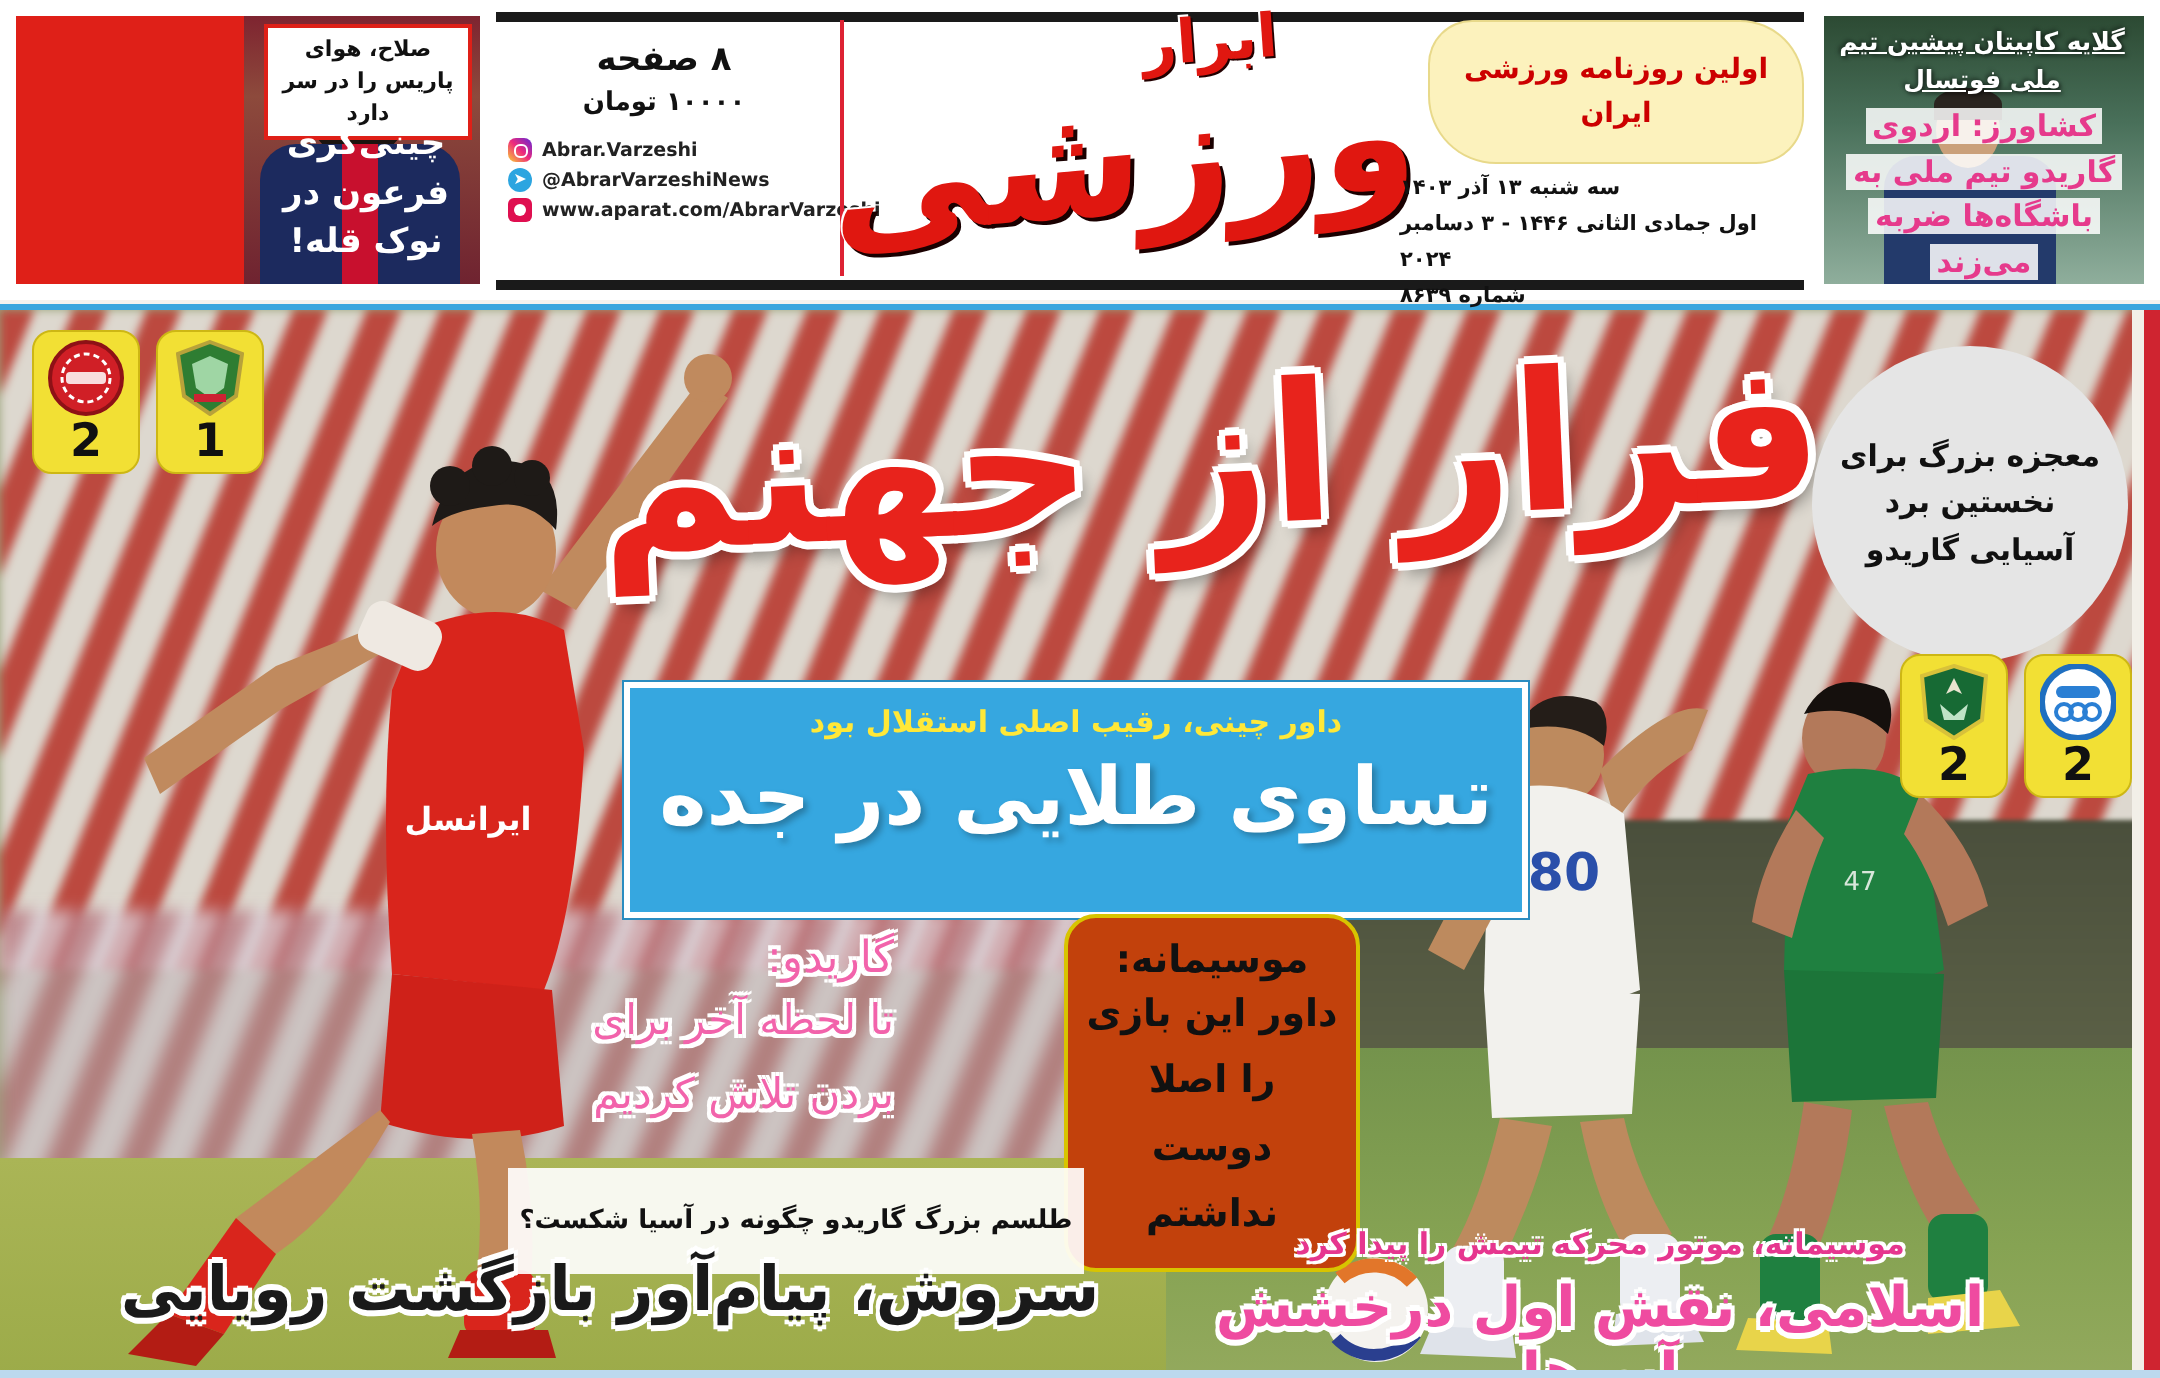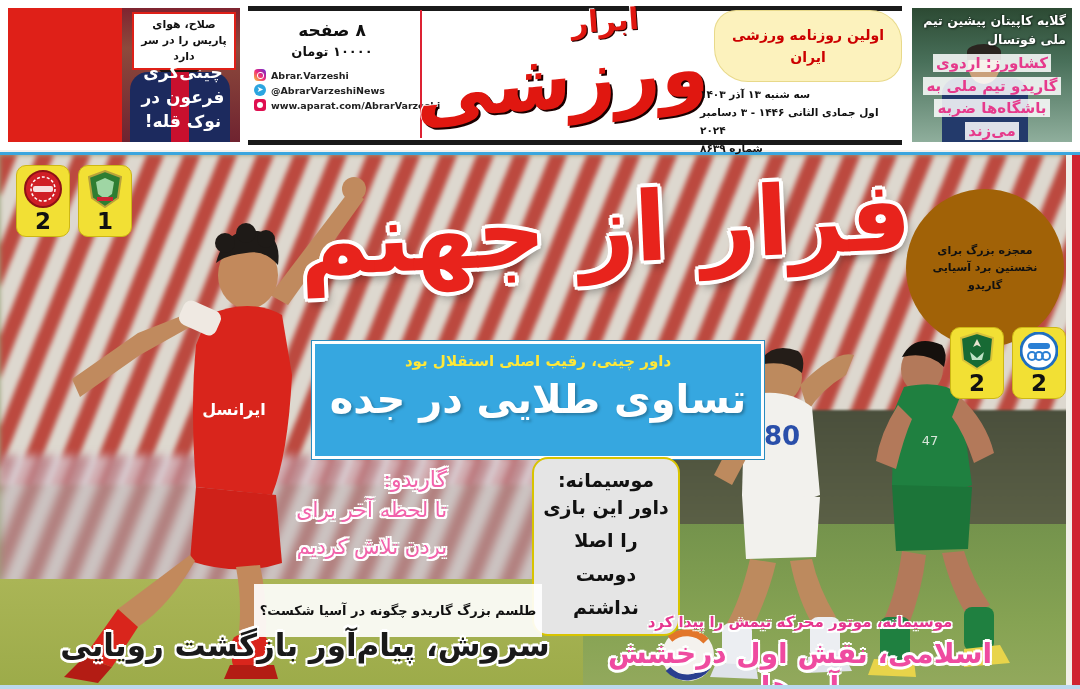--- a/index.html
+++ b/index.html
@@ -44,60 +44,60 @@
   
   .firstdaily { position:absolute; top:14px; left:718px; width:180px; height:64px; background:#fcf2bd; border-radius:18px 28px 20px 30px; box-shadow:0 0 0 3px #fcf2bd, 0 0 0 4px #e8d98a; display:flex; align-items:center; justify-content:center; text-align:center; color:#c00; font-size:14px; font-weight:bold; line-height:1.6; }
   .dates { position:absolute; top:86px; left:700px; width:205px; text-align:left; color:#111; }
   .dates .d { font-size:10.5px; font-weight:bold; line-height:1.7; }
 
   
   .futsal-panel { position:absolute; top:8px; left:912px; width:160px; height:134px; background:linear-gradient(180deg,#2c4a33 0%,#49705a 40%,#8fae9c 100%); overflow:hidden; }
   .futsal-man-shirt { position:absolute; left:30px; bottom:-6px; width:86px; height:70px; border-radius:16px 16px 0 0; background:#233a6b; }
   .futsal-man-head { position:absolute; left:56px; bottom:58px; width:32px; height:38px; border-radius:50%; background:#caa07a; }
   .futsal-man-hair { position:absolute; left:55px; bottom:82px; width:34px; height:16px; border-radius:50% 50% 0 0; background:#2a241f; }
-  .futsal-kicker { position:absolute; top:4px; right:6px; left:4px; color:#fff; font-weight:bold; font-size:12.5px; text-align:right; line-height:1.5; text-shadow:1px 1px 2px #00000099,-1px -1px 2px #00000066; }
+  .futsal-kicker { position:absolute; top:4px; right:6px; left:4px; color:#fff; font-weight:bold; font-size:12.5px; text-align:center; line-height:1.5; text-shadow:1px 1px 2px #00000099,-1px -1px 2px #00000066;text-decoration:underline; }
   .futsal-headline { position:absolute; top:44px; right:2px; left:2px; color:#e63a8c; font-weight:bold; font-size:15px; text-align:center; line-height:1.5; }
   .futsal-headline span { background:#ffffffd9; padding:0 3px; box-decoration-break:clone; -webkit-box-decoration-break:clone; }
 
   
   .main { position:absolute; top:152px; left:0; width:1080px; height:537px; overflow:hidden; background:#9aa37b; border-top:3px solid #3aa6de; }
   .stands { position:absolute; top:0; left:0; width:100%; height:330px; background:repeating-linear-gradient(112deg,#c23a35 0 16px,#e9e2de 16px 34px); filter:blur(2.5px); opacity:.85; }
   .stands-left-ext { position:absolute; top:300px; left:0; width:56%; height:160px; background:repeating-linear-gradient(112deg,#b8777f 0 16px,#d9ccd4 16px 34px); filter:blur(4px); opacity:.8; }
   .pitch-left { position:absolute; bottom:0; left:0; width:56%; height:110px; background:linear-gradient(180deg,#aab556 0%,#9cab49 100%); }
   .stands-right-dark { position:absolute; top:255px; right:0; width:46%; height:130px; background:linear-gradient(180deg,#4a4f3c,#5d6247); filter:blur(1px); }
   .pitch-right { position:absolute; bottom:0; right:0; width:46%; height:165px; background:linear-gradient(180deg,#74934c 0%,#86a353 60%,#93a95d 100%); }
   .right-red-strip { position:absolute; top:0; right:0; width:8px; height:100%; background:#cf2430; z-index:9; }
   .right-white-strip { position:absolute; top:0; right:8px; width:6px; height:100%; background:#f2efe8; z-index:9; }
 
   
   .main-headline { position:absolute; top:2px; left:255px; width:700px; text-align:center; font-size:96px; font-weight:bold; color:#e8231c; transform:rotate(-2.5deg); z-index:6; line-height:1.5;
     text-shadow:-3px -3px 0 #fff,3px -3px 0 #fff,-3px 3px 0 #fff,3px 3px 0 #fff,0 -4px 0 #fff,0 4px 0 #fff,-4px 0 0 #fff,4px 0 0 #fff, 4px 6px 8px #00000055; }
 
   
-  .circle-note { position:absolute; top:34px; right:16px; width:158px; height:158px; border-radius:50%; background:#a16207; display:flex; align-items:center; justify-content:center; text-align:center; font-size:11px; font-weight:bold; color:#111; line-height:1.55; padding:12px; z-index:7; }
+  .circle-note { position:absolute; top:18px; right:16px; width:158px; height:158px; border-radius:50%; background:#e5e5e5; display:flex; align-items:center; justify-content:center; text-align:center; font-size:15px; font-weight:bold; color:#111; line-height:1.55; padding:12px; z-index:7; }
 
   
   .badge { width:54px; height:72px; background:#f2e034; border-radius:10px; border:1px solid #cdb714; display:flex; flex-direction:column; align-items:center; justify-content:flex-start; padding-top:4px; z-index:8; }
   .badge .num { font-size:23px; font-weight:bold; color:#111; line-height:1; margin-top:2px; }
   .badges-tl { position:absolute; top:10px; left:16px; display:flex; gap:8px; z-index:8; }
   .badges-r { position:absolute; top:172px; right:14px; display:flex; gap:8px; z-index:8; }
 
   
   .blue-banner { position:absolute; top:186px; left:312px; width:452px; height:118px; background:#36a7e0; border:3px solid #fff; box-shadow:0 0 0 1px #2a8cc0; text-align:center; z-index:7; padding-top:8px; }
   .blue-banner .kicker { color:#ffe838; font-size:15px; font-weight:bold; }
   .blue-banner .head { color:#fff; font-size:40px; font-weight:bold; margin-top:6px; text-shadow:2px 2px 3px #00000044; }
 
   
   .garido { position:absolute; top:312px; left:279px; width:168px; text-align:right; z-index:7; color:#f263ab; font-weight:normal;
     text-shadow:-2px -2px 0 #fff,2px -2px 0 #fff,-2px 2px 0 #fff,2px 2px 0 #fff,0 2px 0 #fff,0 -2px 0 #fff; }
   .garido .who { font-size:22px; display:block; }
   .garido .what { font-size:21px; line-height:1.75; display:block; }
 
   
-  .mosimane { position:absolute; top:302px; left:532px; width:148px; background:#e5e5e5; border:2px solid #d8c400; border-radius:16px; text-align:center; color:#111; font-weight:bold; padding:10px 8px; z-index:7; }
+  .mosimane { position:absolute; top:302px; left:532px; width:148px; background:#c2410c; border:2px solid #d8c400; border-radius:16px; text-align:center; color:#111; font-weight:bold; padding:10px 8px; z-index:7; }
   .mosimane .who { font-size:19px; display:block; }
   .mosimane .what { font-size:19px; line-height:1.75; display:block; }
 
   
   .bl-kicker { position:absolute; top:448px; left:248px; width:300px; text-align:center; z-index:7; font-size:13px; font-weight:bold; color:#111; }
   .bl-kicker span { background:#ffffffe8; padding:19px 6px; }
   .bl-headline { position:absolute; top:472px; left:60px; width:490px; text-align:center; z-index:7; font-size:31px; font-weight:bold; color:#1a1a1a;
     text-shadow:-2px -2px 0 #fff,2px -2px 0 #fff,-2px 2px 0 #fff,2px 2px 0 #fff,0 3px 0 #fff,0 -3px 0 #fff; }
 
   

